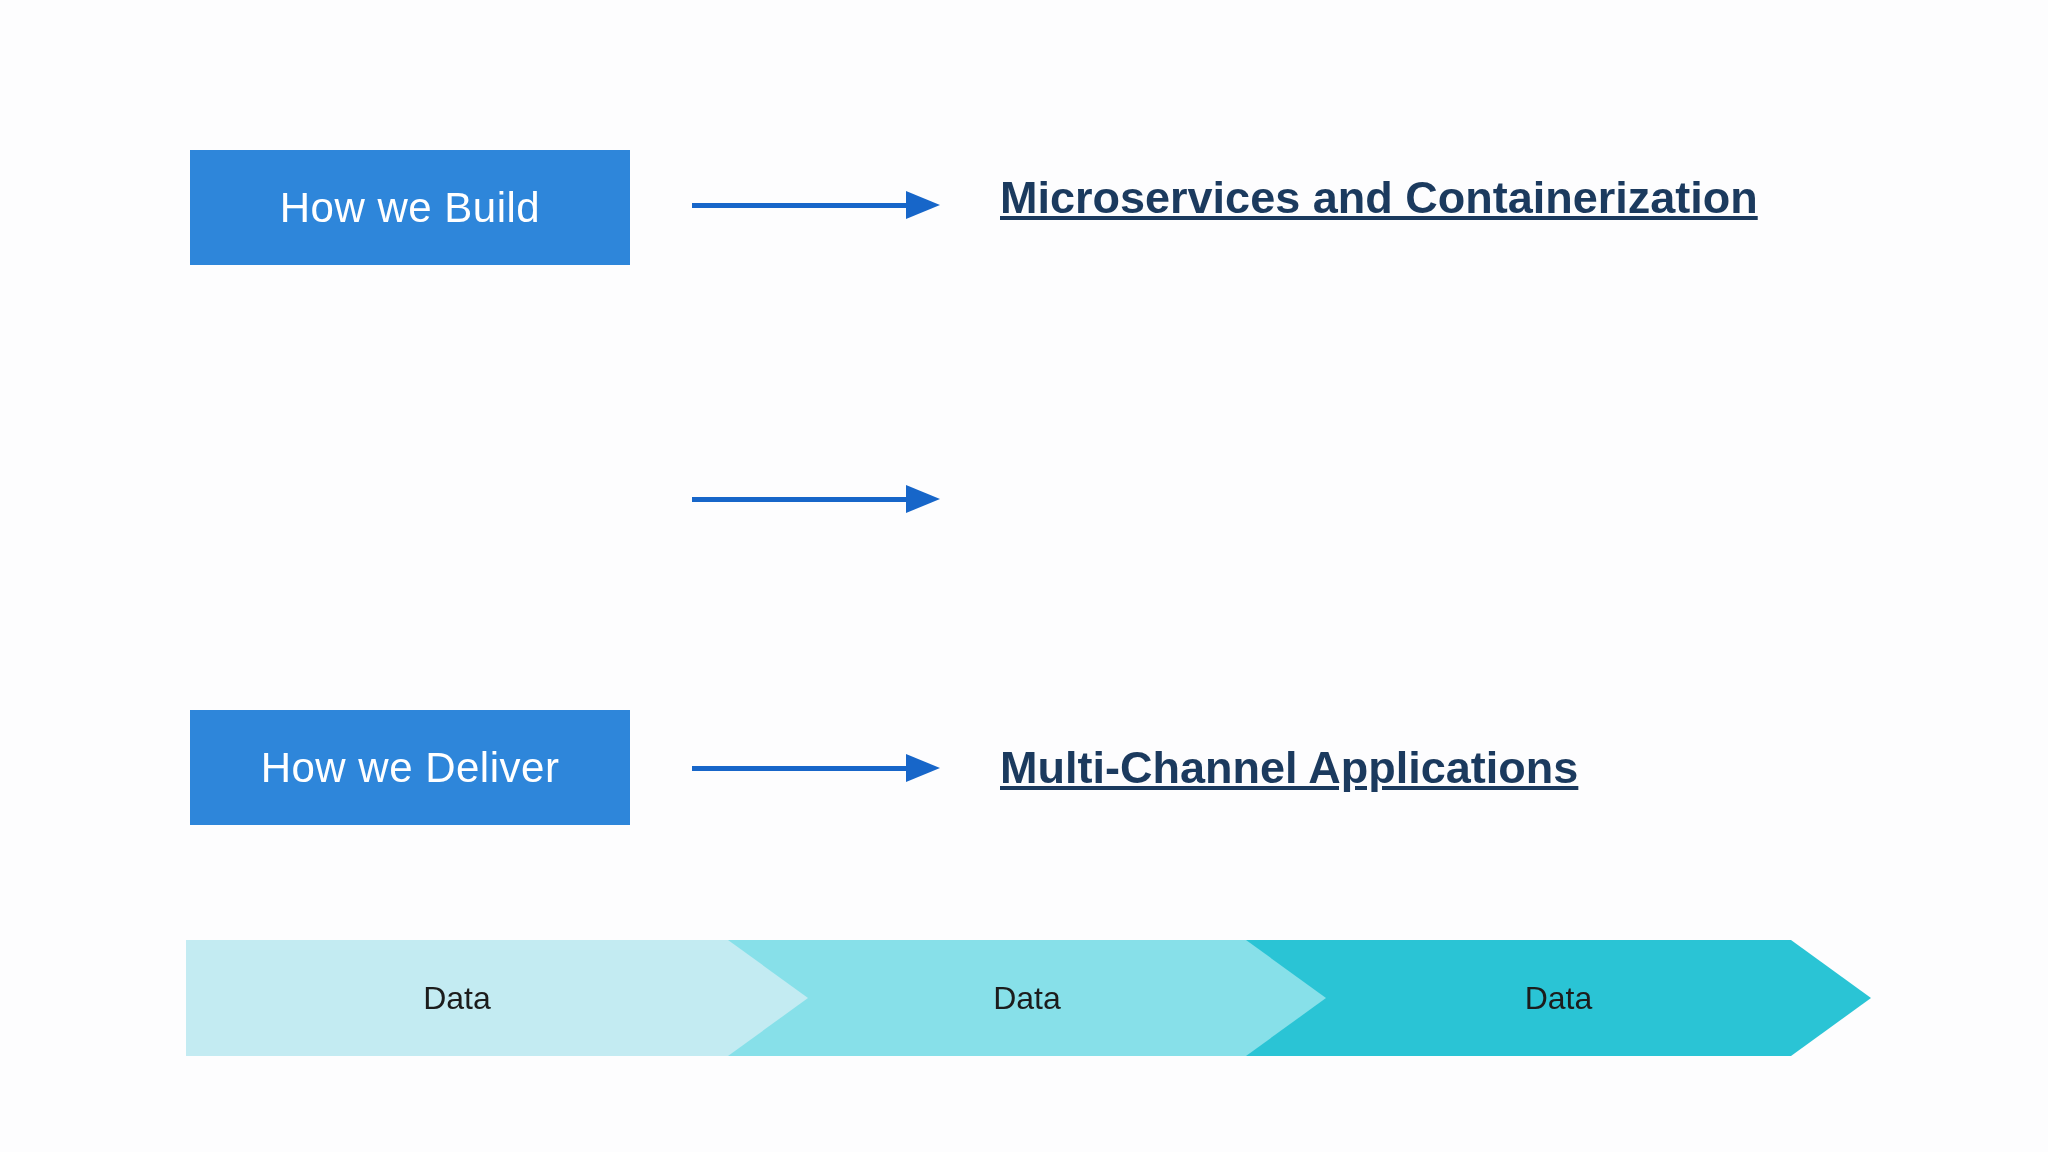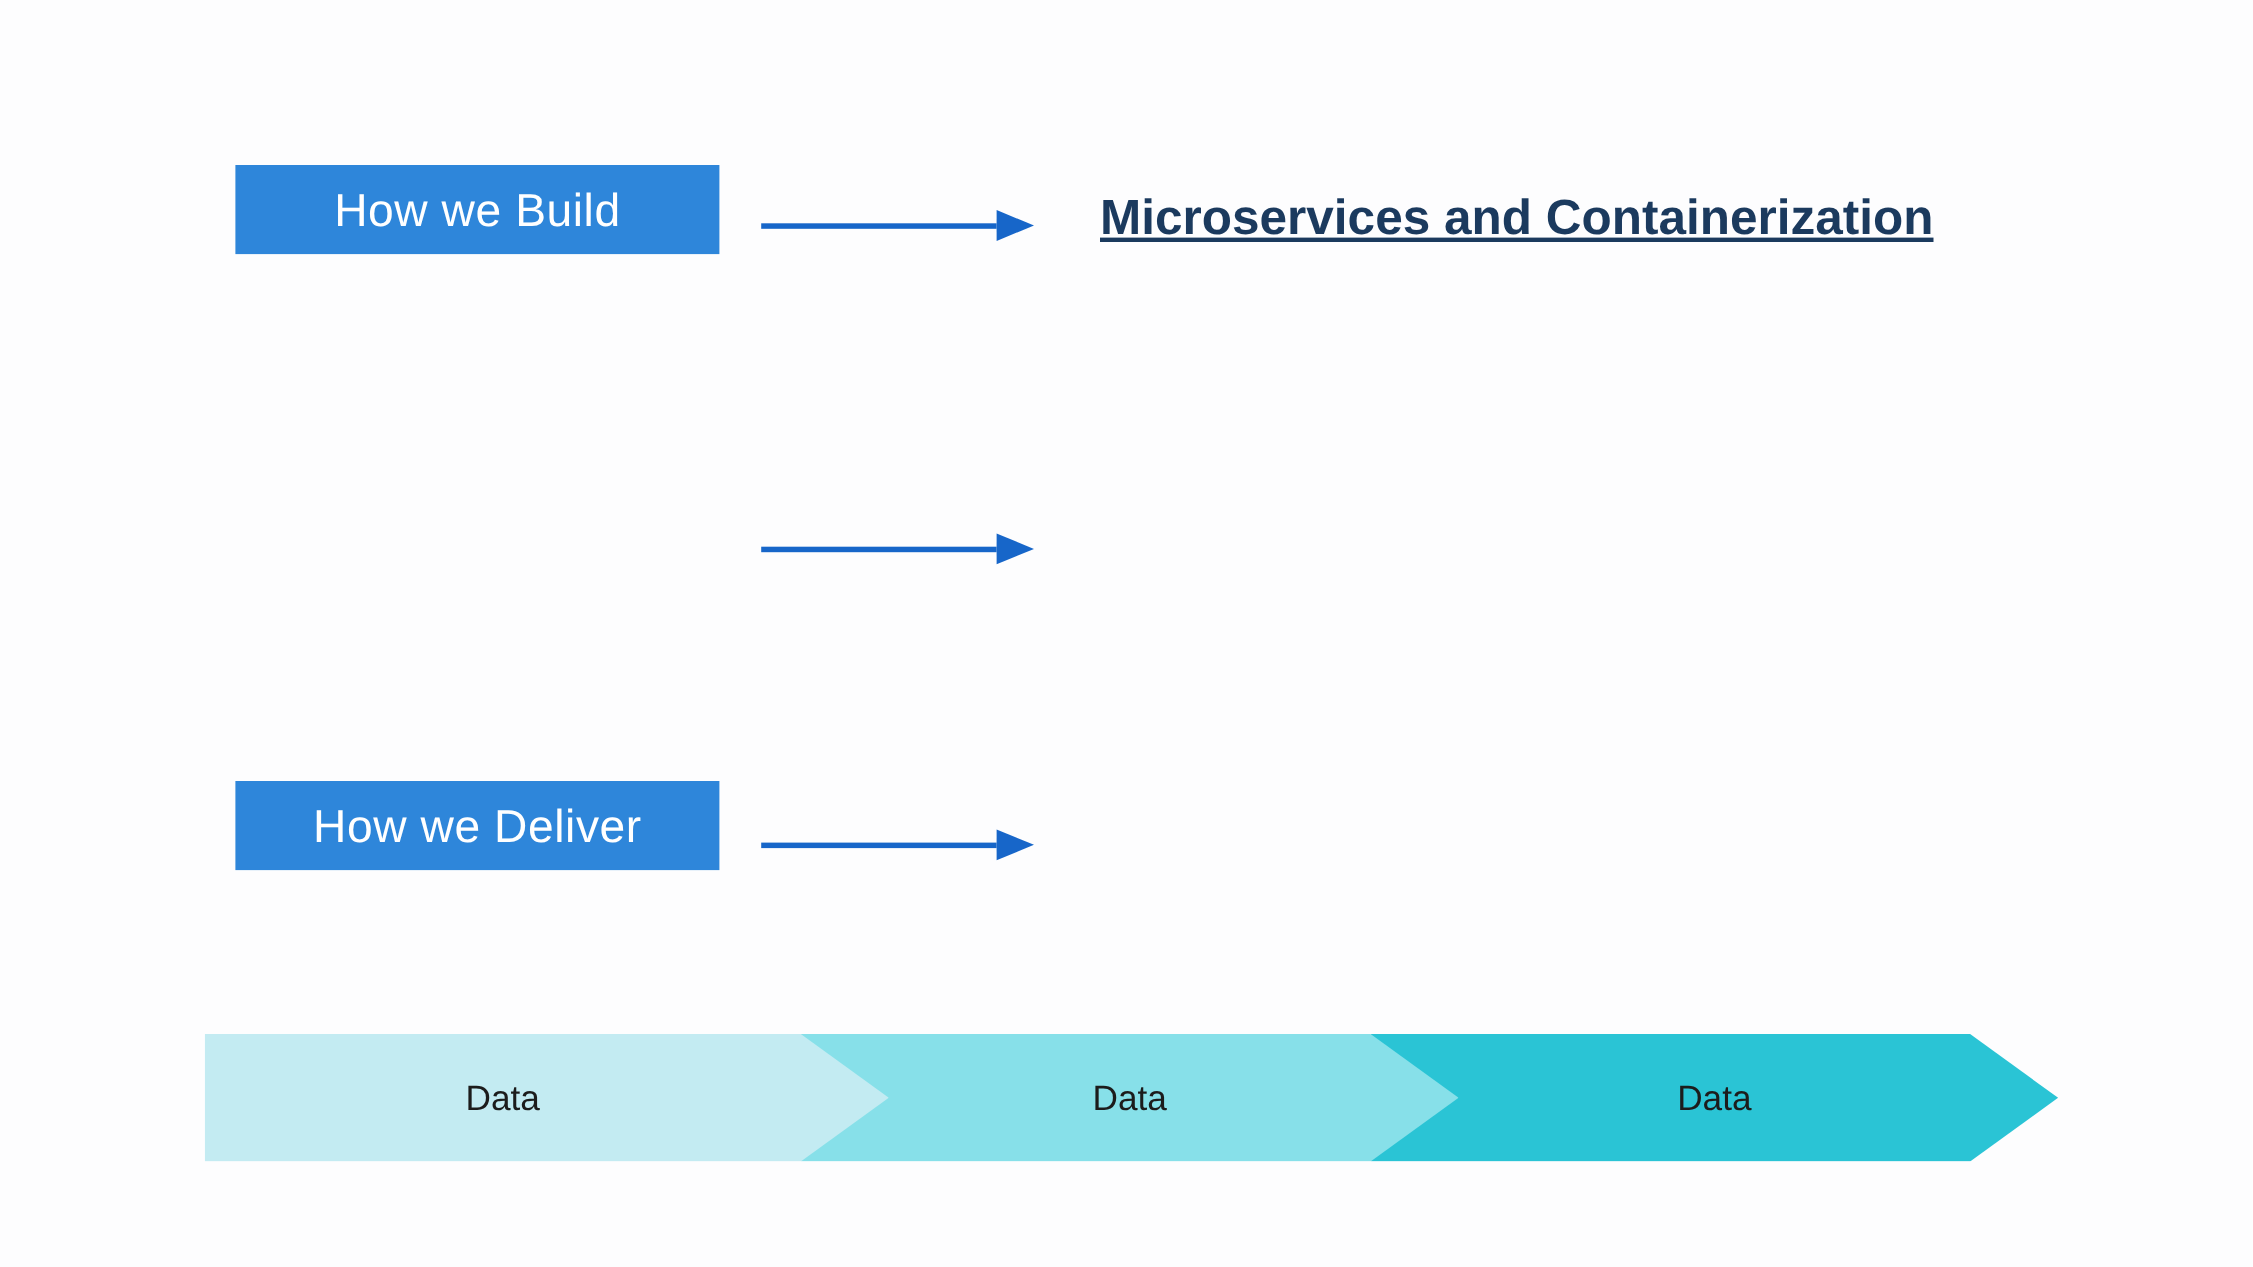--- a/index.html
+++ b/index.html
@@ -14,26 +14,25 @@
     height: 1152px;
     background: var(--background, #FDFDFE);
     overflow: hidden;
   }
 
   
   .box {
     position: absolute;
     left: 190px;
     width: 440px;
-    height: 81px;
+    height: 115px;
     background: var(--box-fill, #2E86DA);
     display: flex;
     align-items: center;
     justify-content: center;
-    margin-left: 24px;
   }
   .box span {
     color: var(--box-text, #ffffff);
     font-size: 42px;
     font-weight: 300;
     letter-spacing: 0.5px;
     white-space: nowrap;
   }
   .box1 { top: 150px; }
   .box2 { top: 447px; }
@@ -141,20 +140,21 @@
     <span class="head"></span>
   </div>
 
   <div class="box box3">
     <span>How we Deliver</span>
   </div>
   <div class="arrow arrow3">
     <span class="shaft"></span>
     <span class="head"></span>
   </div>
+  <div class="heading h3">Multi-Channel Applications</div>
 
   <div class="flow-seg seg1">
     <span class="flow-label">Data</span>
   </div>
   <div class="flow-seg seg2">
     <span class="flow-label">Data</span>
   </div>
   <div class="flow-seg seg3">
     <span class="flow-label">Data</span>
   </div>

